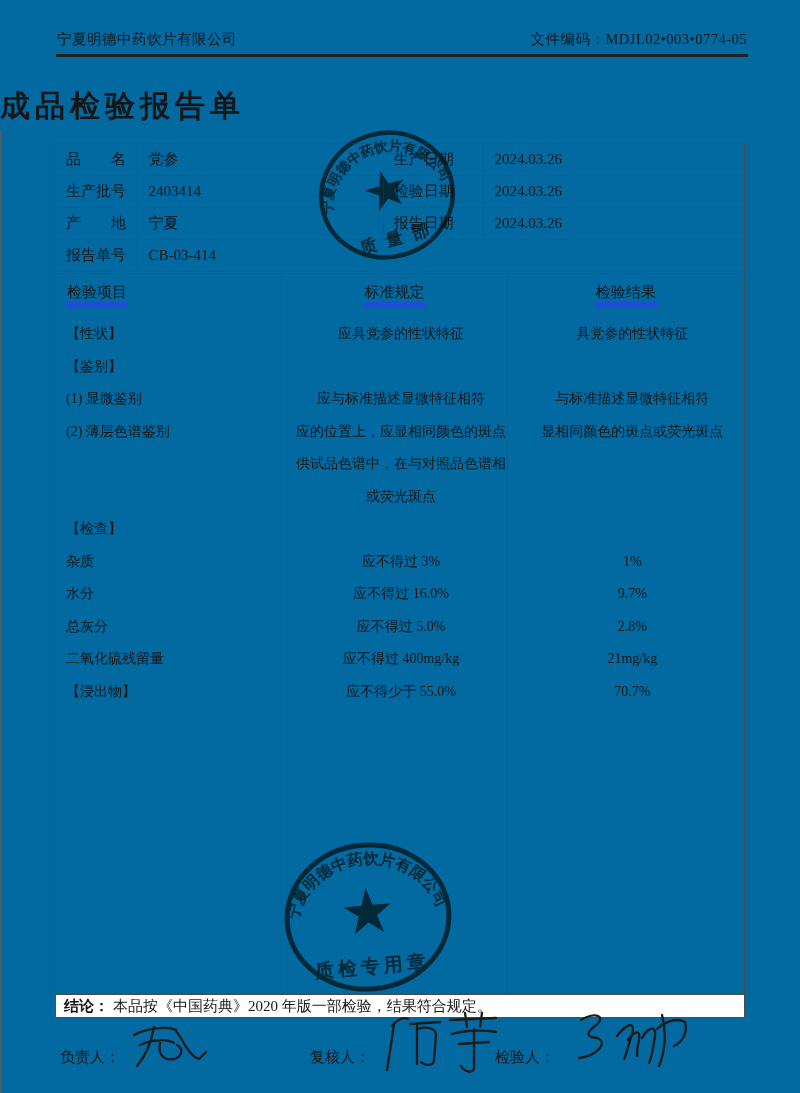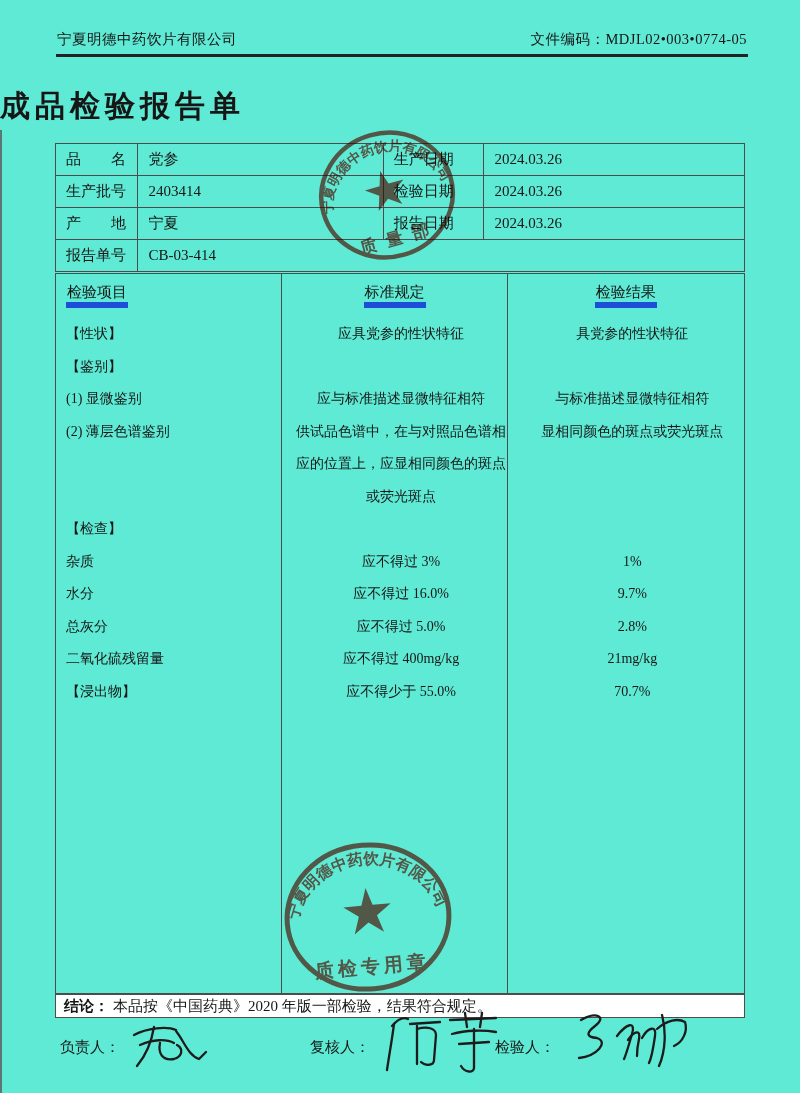--- a/index.html
+++ b/index.html
@@ -1,17 +1,17 @@
 <!DOCTYPE html>
 <html><head>
 <meta charset="utf-8">
 <style>
   html,body{margin:0;padding:0;background:#888;}
   .page{
-    position:relative; width:800px; height:1093px; background:#5eead4;
+    position:relative; width:800px; height:1093px; background:#0369a1;
     font-family:"Liberation Serif","DejaVu Serif",serif; color:#161616;
     overflow:hidden; margin:0 auto;
   }
   .scan-edge{position:absolute; left:0; top:130px; bottom:0; width:2px; background:#5a5a5a; opacity:.8;}
   
   .doc-header{position:absolute; top:30px; left:57px; width:690px;
     display:flex; justify-content:space-between; font-size:14.5px; letter-spacing:.5px;}
   .doc-rule{position:absolute; top:54px; left:56px; width:692px; border-top:3px solid #222;}
   .doc-title{position:absolute; top:86px; left:0; width:800px; 
     font-size:30px; font-weight:bold; letter-spacing:5px;}
@@ -36,21 +36,21 @@
   .m-lines{margin-top:16px;}
   .m-line{height:32.5px; line-height:32.5px; padding-left:10px; white-space:nowrap; overflow:hidden;}
   .m-col.c2 .m-line, .m-col.c3 .m-line{padding-left:13px;text-align:center;}
   
   .conclusion{position:absolute; top:994px; left:55px; width:690px; height:24px;
     border:1px solid #4c4c4c; box-sizing:border-box; line-height:22px;
     font-size:15px; padding-left:8px; background:#fff;}
   .conclusion b{font-weight:bold; margin-right:4px;}
   
   .sig-row{position:absolute; top:1024px; left:0; width:800px; height:60px; font-size:15px;}
-  .sig-label{position:absolute; top:14px; white-space:nowrap;}
+  .sig-label{position:absolute; top:24px; white-space:nowrap;}
   .sig-svg{position:absolute;}
   .sig-svg path{fill:none; stroke:#1c1c1c; stroke-width:2.3; stroke-linecap:round; stroke-linejoin:round;}
   
   .stamp{position:absolute; mix-blend-mode:multiply; opacity:.86;}
   .stamp text{font-family:"Liberation Serif","DejaVu Serif",serif; font-weight:bold;}
 </style>
 </head>
 <body>
 
 <div class="page">
@@ -108,22 +108,22 @@
         <div class="m-line">二氧化硫残留量</div>
         <div class="m-line">【浸出物】</div>
       </div>
     </div>
     <div class="m-col c2">
       <div class="m-hdr"><span>标准规定</span></div>
       <div class="m-lines">
         <div class="m-line">应具党参的性状特征</div>
         <div class="m-line"></div>
         <div class="m-line">应与标准描述显微特征相符</div>
+        <div class="m-line">应的位置上，应显相同颜色的斑点</div>
         <div class="m-line">供试品色谱中，在与对照品色谱相</div>
-        <div class="m-line">应的位置上，应显相同颜色的斑点</div>
         <div class="m-line">或荧光斑点</div>
         <div class="m-line"></div>
         <div class="m-line">应不得过 3%</div>
         <div class="m-line">应不得过 16.0%</div>
         <div class="m-line">应不得过 5.0%</div>
         <div class="m-line">应不得过 400mg/kg</div>
         <div class="m-line">应不得少于 55.0%</div>
       </div>
     </div>
     <div class="m-col c3">

